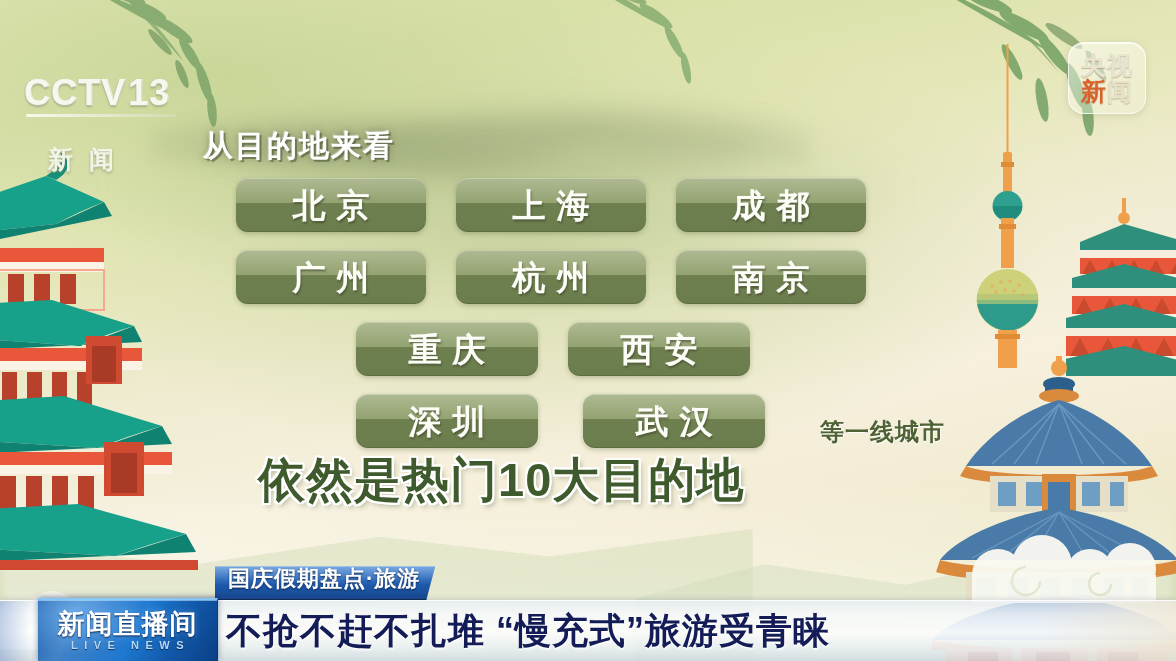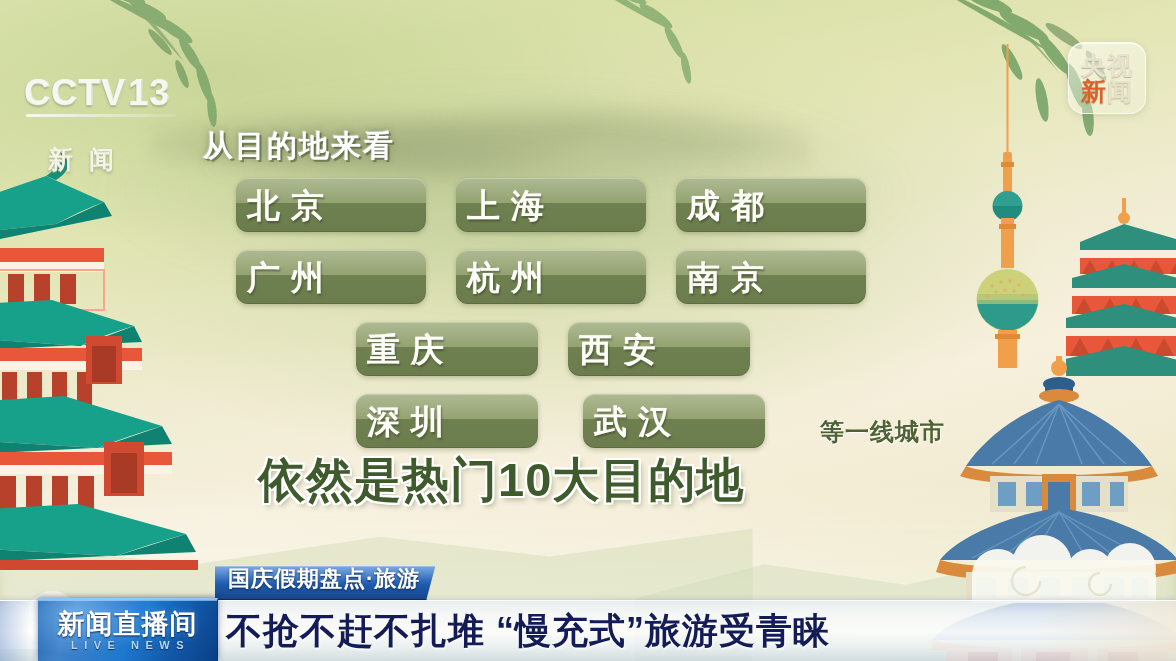--- a/index.html
+++ b/index.html
@@ -155,21 +155,21 @@
   .pill {
     width:190px; height:54px; border-radius:12px;
     background:
       linear-gradient(to bottom,
         #9aa877 0%, #93a270 46%,
         #6f8050 47%, #6b7c4d 100%);
     box-shadow:
       inset 0 1px 0 rgba(255,255,255,.30),
       inset 0 -1px 0 rgba(40,50,24,.22),
       0 2px 5px rgba(90,100,60,.32);
-    display:flex; align-items:center; justify-content:flex-start;
+    display:flex; align-items:center; justify-content:center;
     position:relative;
   }
   .pill::after{
     content:""; position:absolute; left:0; right:0; top:0; height:48%;
     border-radius:12px 12px 0 0;
     background:linear-gradient(to bottom, rgba(255,255,255,.20), rgba(255,255,255,0));
     pointer-events:none;
   }
   .pill-text {
     font-size:33px; font-weight:700; color:#fdfdf7;

